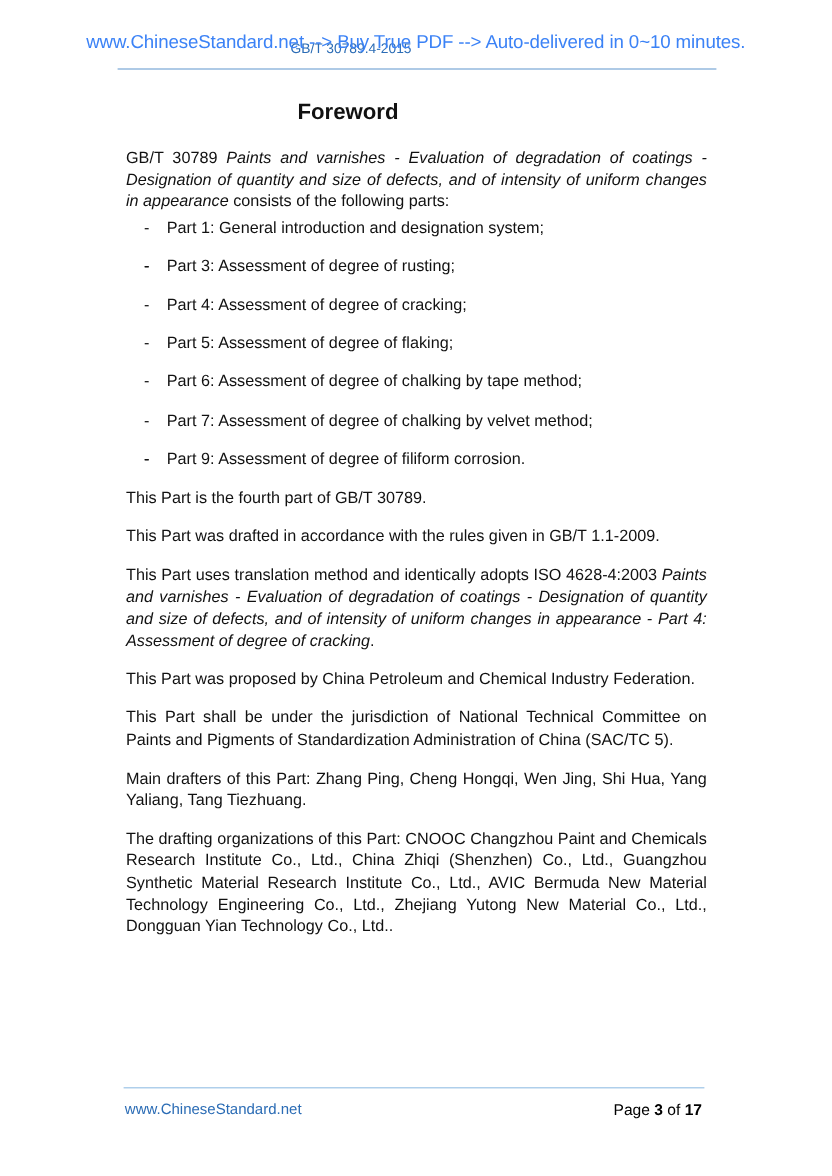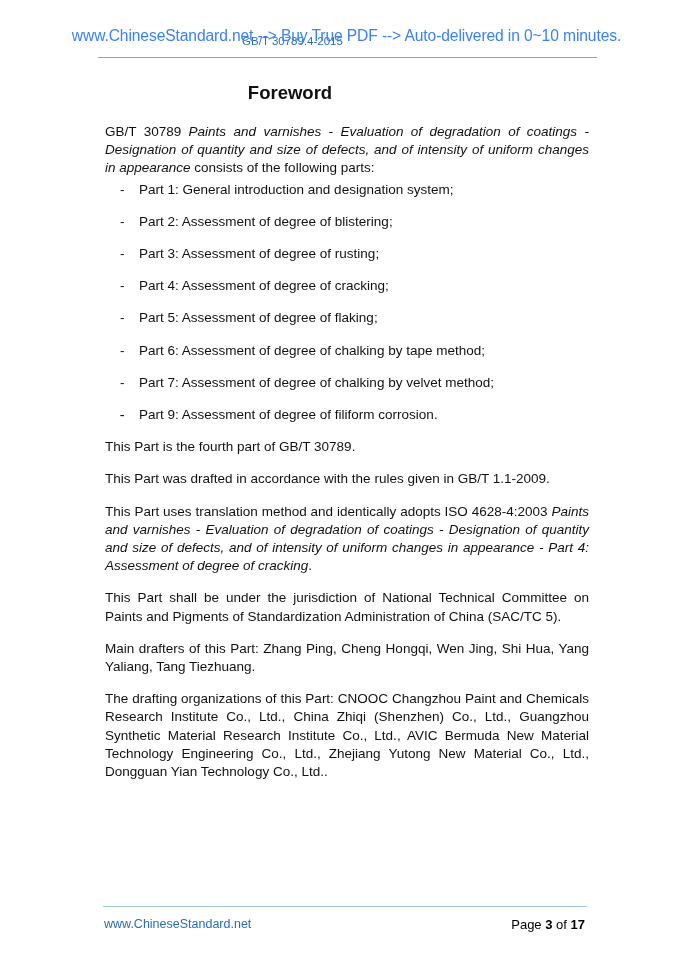--- a/index.html
+++ b/index.html
@@ -34,33 +34,34 @@
 <div class="doc-code">GB/T 30789.4-2015</div>
 <div class="header-rule"></div>
 
 <h1 class="title" style="margin:0;">Foreword</h1>
 
 <div class="content">
   <p class="p-intro"><span>GB/T 30789 </span><span class="i">Paints and varnishes - Evaluation of degradation of coatings - Designation of quantity and size of defects, and of intensity of uniform changes in appearance</span><span> consists of the following parts:</span></p>
 
   <ul class="parts">
     <li><span class="dash">-</span><span>Part 1: General introduction and designation system;</span></li>
-    <li><span class="dash">-</span><span>Part 2: Assessment of degree of blistering;</span></li>
+    <li><span class="dash">-</span></li>
     <li><span class="dash">-</span><span>Part 3: Assessment of degree of rusting;</span></li>
     <li><span class="dash">-</span><span>Part 4: Assessment of degree of cracking;</span></li>
     <li><span class="dash">-</span><span>Part 5: Assessment of degree of flaking;</span></li>
     <li><span class="dash">-</span><span>Part 6: Assessment of degree of chalking by tape method;</span></li>
     <li><span class="dash">-</span><span>Part 7: Assessment of degree of chalking by velvet method;</span></li>
     <li><span class="dash">-</span></li>
     <li><span class="dash">-</span><span>Part 9: Assessment of degree of filiform corrosion.</span></li>
   </ul>
 
   <p>This Part is the fourth part of GB/T 30789.</p>
   <p>This Part was drafted in accordance with the rules given in GB/T 1.1-2009.</p>
   <p><span>This Part uses translation method and identically adopts ISO 4628-4:2003 </span><span class="i">Paints and varnishes - Evaluation of degradation of coatings - Designation of quantity and size of defects, and of intensity of uniform changes in appearance - Part 4: Assessment of degree of cracking</span><span>.</span></p>
+  <p>This Part was proposed by China Petroleum and Chemical Industry Federation.</p>
   <p>This Part shall be under the jurisdiction of National Technical Committee on Paints and Pigments of Standardization Administration of China (SAC/TC 5).</p>
   <p>Main drafters of this Part: Zhang Ping, Cheng Hongqi, Wen Jing, Shi Hua, Yang Yaliang, Tang Tiezhuang.</p>
   <p>The drafting organizations of this Part: CNOOC Changzhou Paint and Chemicals Research Institute Co., Ltd., China Zhiqi (Shenzhen) Co., Ltd., Guangzhou Synthetic Material Research Institute Co., Ltd., AVIC Bermuda New Material Technology Engineering Co., Ltd., Zhejiang Yutong New Material Co., Ltd., Dongguan Yian Technology Co., Ltd..</p>
 </div>
 
 <div class="footer-rule"></div>
 <a class="footer-link">www.ChineseStandard.net</a>
 <div class="footer-page"><span>Page </span><b>3</b><span> of </span><b>17</b></div>
 
 </body></html>

